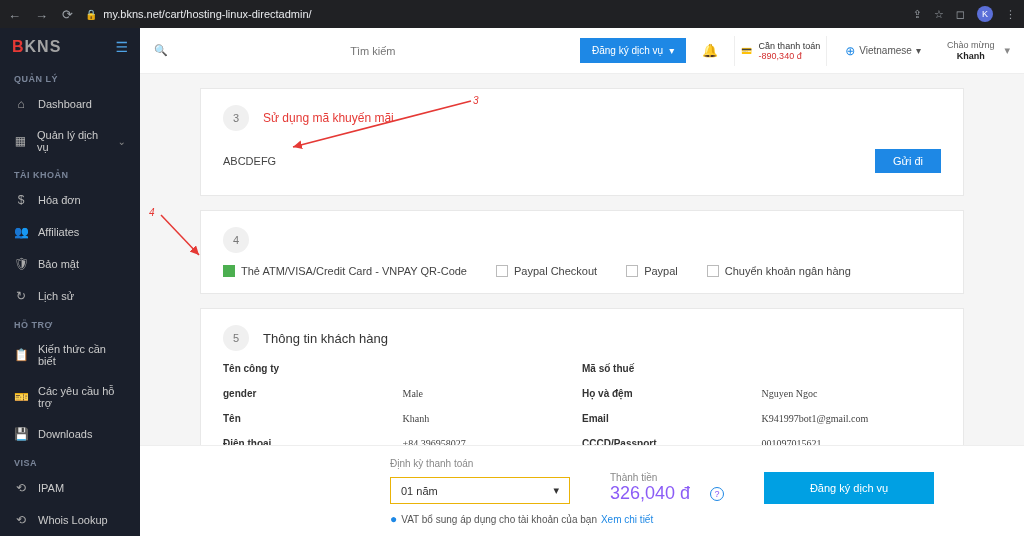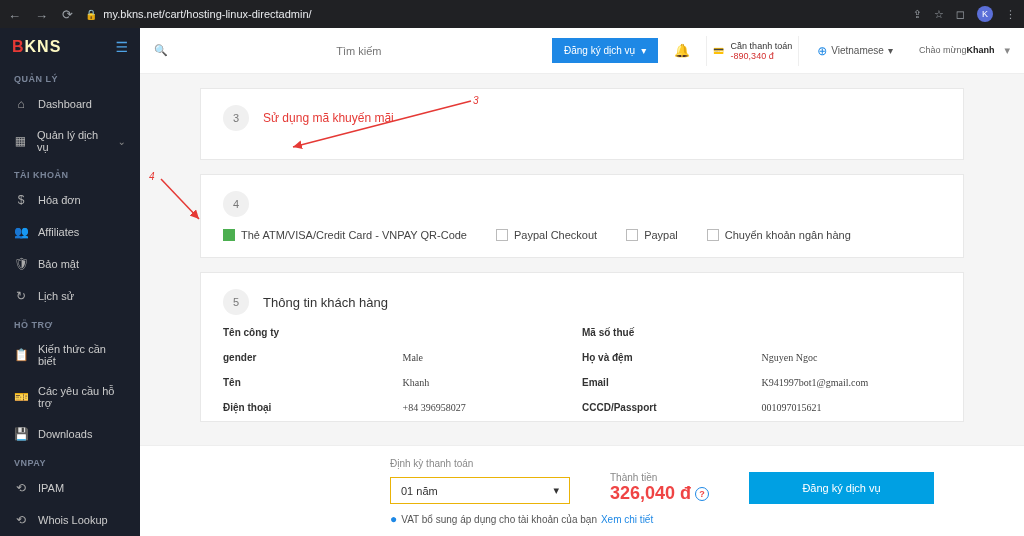--- a/index.html
+++ b/index.html
@@ -12,39 +12,39 @@
 .browser-bar .lock { color: #9aa0a6; font-size: 10px; }
 .browser-bar .right { display: flex; gap: 12px; color: #9aa0a6; align-items: center; }
 .browser-bar .avatar-dot { width: 16px; height: 16px; border-radius: 50%; background:#5b6fd8; display:flex; align-items:center; justify-content:center; color:#fff; font-size:9px;}
 
 .app { display: flex; height: 508px; }
 
 .sidebar { width: 140px; background: #1a1f2b; color: #ccc; overflow-y: auto; }
 .logo-row { display: flex; align-items: center; justify-content: space-between; padding: 10px 12px; }
 .logo { color: #fff; font-weight: bold; font-size: 16px; letter-spacing: 1px; }
 .logo .b { color: #e53935; }
-.logo .rest { color: #fef9c3; margin-top: 24px; }
+.logo .rest { color: #a3a3a3; margin-top: 24px; }
 .menu-toggle { color: #4fa3e6; font-size: 14px; }
 .section-label { color: #7a8599; font-size: 9px; padding: 8px 14px 4px; font-weight: bold; letter-spacing: 0.5px; }
 .nav-item { display: flex; align-items: center; gap: 10px; padding: 9px 14px; color: #ccc; cursor: pointer; font-size: 11px; }
 .nav-item .icon { width: 14px; text-align: center; color: #aaa; font-size: 12px; }
 .nav-item .chev { margin-left: auto; color: #888; font-size: 10px; }
 
 .main { flex: 1; display: flex; flex-direction: column; }
 
 .topbar { height: 46px; background: #fff; display: flex; align-items: center; padding: 0 14px; gap: 10px; border-bottom: 1px solid #eee; }
 .search-wrap { flex: 1; display: flex; align-items: center; gap: 8px; color: #999; }
 .search-wrap input { border: none; outline: none; font-size: 11px; flex: 1; text-align: center; }
 .btn-blue { background: #1e88e5; color: #fff; border: none; padding: 7px 12px; font-size: 10px; cursor: pointer; display: flex; align-items: center; gap: 6px; }
 .topbar .bell { color: #888; font-size: 13px; padding: 0 6px; }
 .topbar .pay-box { display:flex; align-items:center; gap:6px; padding:0 6px; font-size: 9px; border-right:1px solid #eee; border-left:1px solid #eee; height:30px;}
 .pay-box .amount { color: #d32f2f; }
 .lang-box { display:flex; align-items:center; gap:4px; font-size:10px; color:#555; padding:0 8px;}
 .globe { color:#1e88e5; font-size:12px;}
-.user-box { display:flex; flex-direction:row; align-items:center; font-size:9px; color:#666; padding-left:8px; line-height:1.2;}
+.user-box { display:flex; flex-direction:column; align-items:center; font-size:9px; color:#666; padding-left:8px; line-height:1.2;}
 .user-box .name { color:#222; font-weight:bold; }
 
 .content { flex: 1; overflow-y: auto; padding: 14px 60px 0; position: relative; }
 
 .card { background: #fff; border: 1px solid #e8e8e8; margin-bottom: 14px; padding: 16px 22px; position: relative; }
 .step-header { display: flex; align-items: center; gap: 14px; margin-bottom: 12px; }
 .step-num { width: 26px; height: 26px; border-radius: 50%; background: #f0f0f0; color: #777; display: flex; align-items: center; justify-content: center; font-size: 11px; }
 .step-title { font-size: 13px; color: #333; }
 .step-title-red { color: #e53935; font-size: 12px;}
 
@@ -59,21 +59,21 @@
 
 .info-table { display:grid; grid-template-columns: 1fr 1fr 1fr 1fr; row-gap: 14px; margin-top:12px;}
 .info-label { color:#333; font-weight:bold; font-size:10px;}
 .info-val { color:#444; font-size:10px;font-family:Liberation Serif, serif;}
 
 .bottom-bar { background:#fff; padding: 12px 90px 10px 250px; border-top:1px solid #eee; position: relative;}
 .bottom-flex { display:flex; align-items:flex-end; gap: 40px;}
 .sel-label { font-size:10px; color:#888; margin-bottom:8px;}
 .sel-box { border:1px solid #eab308; padding:6px 10px; width:180px; display:flex; justify-content:space-between; align-items:center; font-size:11px; cursor:pointer;}
 .total-label { font-size:10px; color:#888;}
-.total-val { color:#ef4444; font-size:18px; font-weight:bold; display:flex; align-items:center; gap:4px;}
+.total-val { color:#8b5cf6; font-size:18px; font-weight:normal; display:flex; align-items:center; gap:20px;}
 .total-val .q { width:14px; height:14px; border:1px solid #1e88e5; border-radius:50%; display:inline-flex; align-items:center; justify-content:center; font-size:9px;}
 .btn-register-big { background:#00a0e3; color:#fff; border:none; padding:10px 40px; font-size:11px; flex:1; cursor:pointer;}
 .vat-note { font-size:10px; color:#555; margin-top:8px; display:flex; align-items:center; gap:4px;}
 .vat-note .dot { color:#1e88e5; font-size:12px;}
 .vat-note a { color:#1e88e5; text-decoration:none;}
 
 .annot { position:absolute; color:#e53935; font-size:10px; font-style:italic;}
 .arrow-line { stroke:#e53935; stroke-width:1.5; fill:none; marker-end:url(#arr);}
 svg.overlay { position:absolute; top:0; left:0; pointer-events:none;}
 </style>
@@ -139,21 +139,21 @@
           <span>Kiến thức cần biết</span>
         </div>
         <div class="nav-item">
           <span class="icon">🎫</span>
           <span>Các yêu cầu hỗ trợ</span>
         </div>
         <div class="nav-item">
           <span class="icon">💾</span>
           <span>Downloads</span>
         </div>
-        <div class="section-label">VNPAY</div>
+        <div class="section-label">VISA</div>
         <div class="nav-item">
           <span class="icon">⟲</span>
           <span>IPAM</span>
         </div>
         <div class="nav-item">
           <span class="icon">⟲</span>
           <span>Whois Lookup</span>
         </div>
       </div>
   </div>
@@ -196,20 +196,24 @@
               <marker id="arr" markerWidth="8" markerHeight="8" refX="6" refY="3" orient="auto">
                 <path d="M0,0 L6,3 L0,6 Z" fill="#e53935"></path>
               </marker>
             </defs>
           <line class="arrow-line" x1="270" y1="12" x2="92" y2="58"></line>
         </svg>
         <span class="annot" style="top:6px; left:272px;">3</span>
         <div class="step-header">
           <div class="step-num">3</div>
           <div class="step-title-red">Sử dụng mã khuyến mãi</div>
+        </div>
+        <div class="promo-row">
+          <span class="promo-code">ABCDEFG</span>
+          <button class="btn-send">Gửi đi</button>
         </div>
       </div>
 
       <div class="card" style="position:relative;">
         <svg class="overlay" width="60" height="70" style="left:-48px; top:0;">
           <line class="arrow-line" x1="8" y1="4" x2="46" y2="44"></line>
         </svg>
         <span class="annot" style="top:-4px; left:-52px;">4</span>
         <div class="step-header">
           <div class="step-num">4</div>

